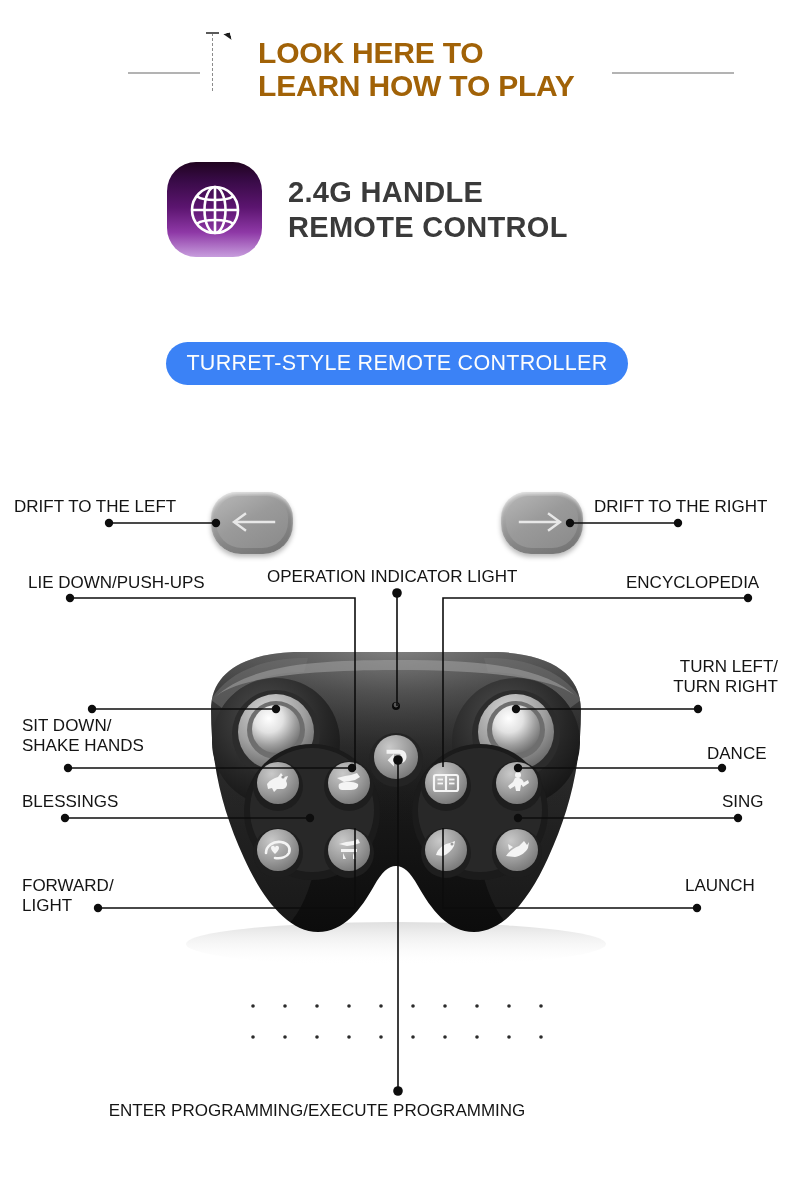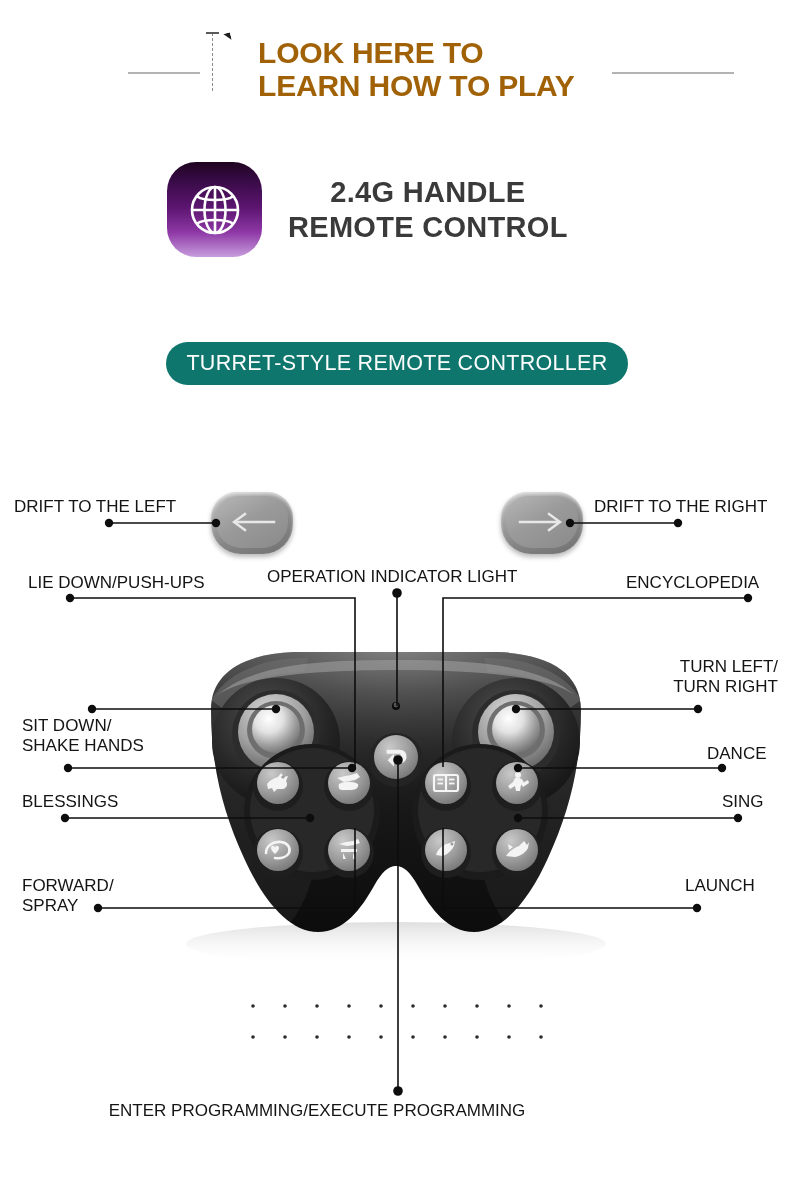--- a/index.html
+++ b/index.html
@@ -20,30 +20,30 @@
   .hdr-rule.right{left:612px;top:72px;width:122px;}
   .hdr-dash{position:absolute;left:212px;top:33px;width:0;height:58px;
             border-left:1px dashed #8b8b8b;}
   .hdr-dash-cap{position:absolute;left:206px;top:32px;width:13px;height:2px;background:#5a5a5a;}
   .hdr-tick{position:absolute;left:224px;top:33px;width:7px;height:8px;background:#1d1d1d;
             clip-path:polygon(0 0,100% 0,100% 100%);transform:rotate(-14deg);}
   .hdr-title{position:absolute;left:258px;top:36px;width:520px;
              font-size:30px;font-weight:bold;line-height:33px;letter-spacing:-0.2px;color:#a16207;}
 
   
-  .brand{position:absolute;left:167px;top:162px;display:flex;align-items:center;gap:26px;text-align:center;}
+  .brand{position:absolute;left:167px;top:162px;display:flex;align-items:center;gap:26px;}
   .brand-icon{width:95px;height:95px;border-radius:29px;
     background:linear-gradient(180deg,#20041f 0%,#360a44 18%,#5c1570 48%,#8e38a6 74%,#c79ddd 100%);
     display:flex;align-items:center;justify-content:center;flex:0 0 auto;}
   .brand-icon svg{display:block;}
   .brand-text{font-size:29px;font-weight:bold;line-height:35px;color:#3a3a3a;letter-spacing:0.3px;}
 
   
   .pill{position:absolute;left:166px;top:342px;width:462px;height:43px;
-        border-radius:22px;background:#0f766e;
+        border-radius:22px;background:#3b82f6;
         display:flex;align-items:center;justify-content:center;
         color:#fdfdfd;font-size:21.5px;letter-spacing:0.3px;}
 
   
   .stage{position:absolute;left:0;top:0;width:790px;height:1181px;}
   .stage svg{position:absolute;left:0;top:0;}
 
   
   .lbl{position:absolute;font-size:17px;line-height:20px;color:#141414;white-space:nowrap;}
   .lbl.r{text-align:right;}
@@ -420,20 +420,20 @@
   </div>
 
   <div class="lbl" style="left:707px;top:744px;">DANCE</div>
 
   <div class="lbl" style="left:22px;top:792px;">BLESSINGS</div>
 
   <div class="lbl" style="left:722px;top:792px;">SING</div>
 
   <div class="lbl" style="left:22px;top:876px;">
     <div>FORWARD/</div>
-    <div>SPRAY</div>
+    <div>LIGHT</div>
   </div>
 
   <div class="lbl" style="left:685px;top:876px;">LAUNCH</div>
 
   <div class="lbl c" style="left:0px;top:1101px;width:634px;">ENTER PROGRAMMING/EXECUTE PROGRAMMING</div>
 
 </div>
 
 </body></html>

